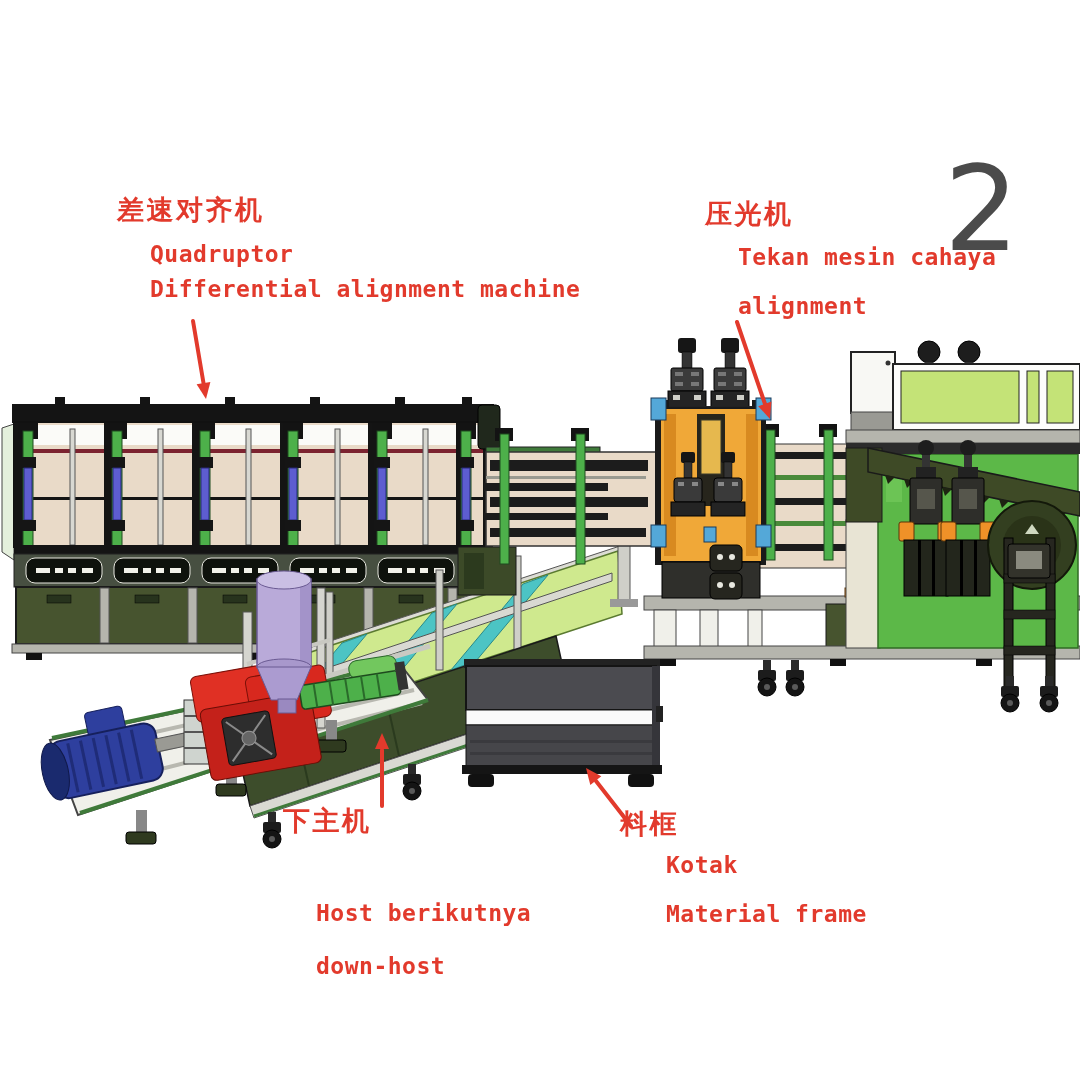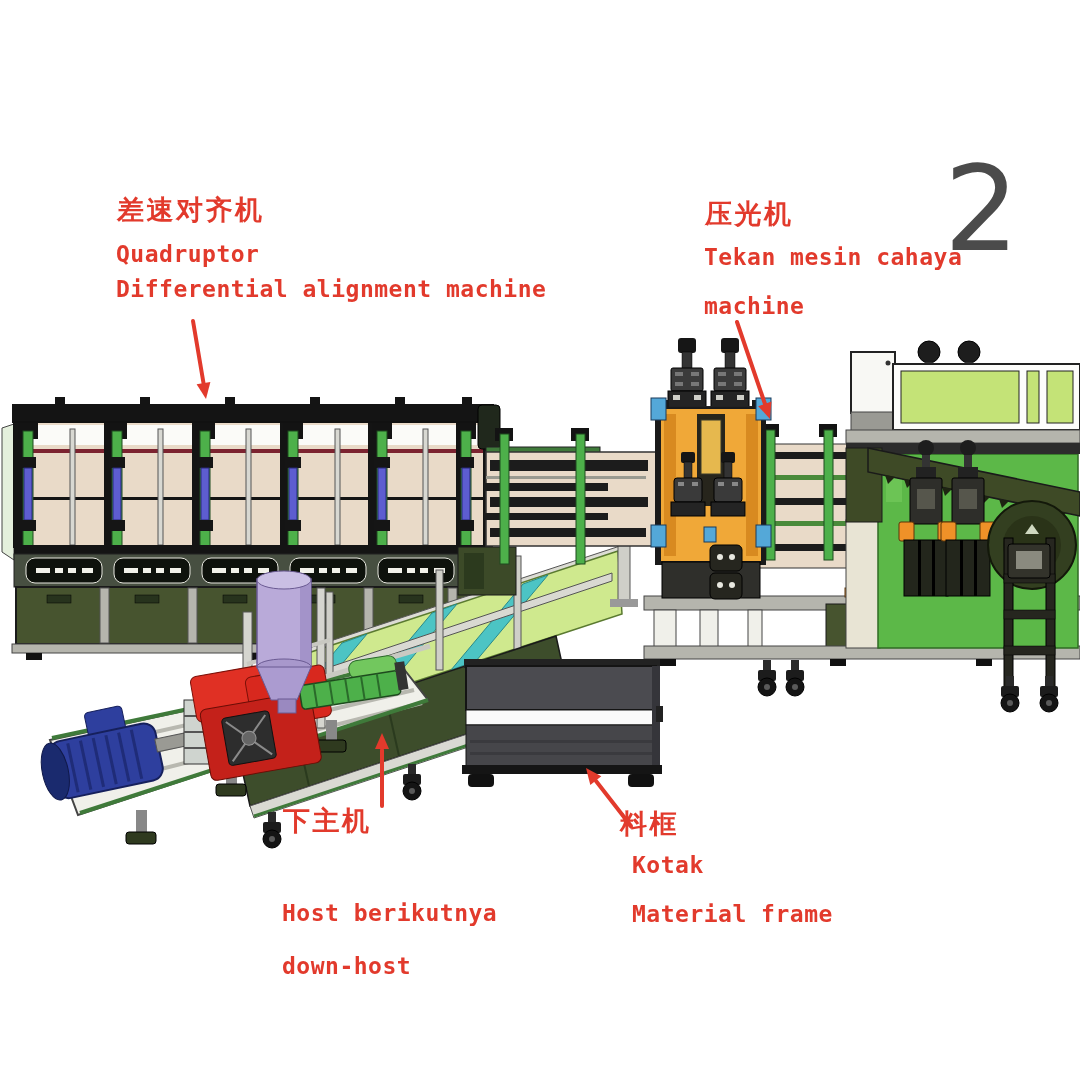--- a/index.html
+++ b/index.html
@@ -6,21 +6,21 @@
   .stage{
     position:relative;width:1080px;height:1080px;background:#ffffff;
     overflow:hidden;font-family:"DejaVu Sans Mono","Liberation Mono",monospace;
   }
   .stage svg{position:absolute;left:0;top:0;}
   .callout-line{
     position:absolute;white-space:nowrap;color:#e23a2c;
     font-family:"DejaVu Sans Mono","Liberation Mono",monospace;
   }
   .zh{font-size:27px;letter-spacing:2.5px;font-weight:bold;}
-  .lat{font-size:23px;letter-spacing:0.5px;font-weight:bold;}
+  .lat{font-size:23px;letter-spacing:0.5px;font-weight:bold;margin-left:34px;}
   .page-number{
     position:absolute;left:944px;top:150px;color:#4b4b4b;
     font-family:"DejaVu Sans","Liberation Sans",sans-serif;
     font-size:118px;line-height:1;font-weight:500;
   }
 </style>
 </head>
 <body>
 
 <div class="stage">
@@ -382,21 +382,21 @@
 
 <div>
   <div class="callout-line zh" style="left:117px;top:192px">差速对齐机</div>
   <div class="callout-line lat" style="left:116px;top:241px">Quadruptor</div>
   <div class="callout-line lat" style="left:116px;top:276px">Differential alignment machine</div>
 </div>
 
 <div>
   <div class="callout-line zh" style="left:705px;top:196px">压光机</div>
   <div class="callout-line lat" style="left:704px;top:244px">Tekan mesin cahaya</div>
-  <div class="callout-line lat" style="left:704px;top:293px">machine</div>
+  <div class="callout-line lat" style="left:704px;top:293px">alignment</div>
 </div>
 
 <div>
   <div class="callout-line zh" style="left:283px;top:803px">下主机</div>
   <div class="callout-line lat" style="left:282px;top:900px">Host berikutnya</div>
   <div class="callout-line lat" style="left:282px;top:953px">down-host</div>
 </div>
 
 <div>
   <div class="callout-line zh" style="left:620px;top:806px">料框</div>

